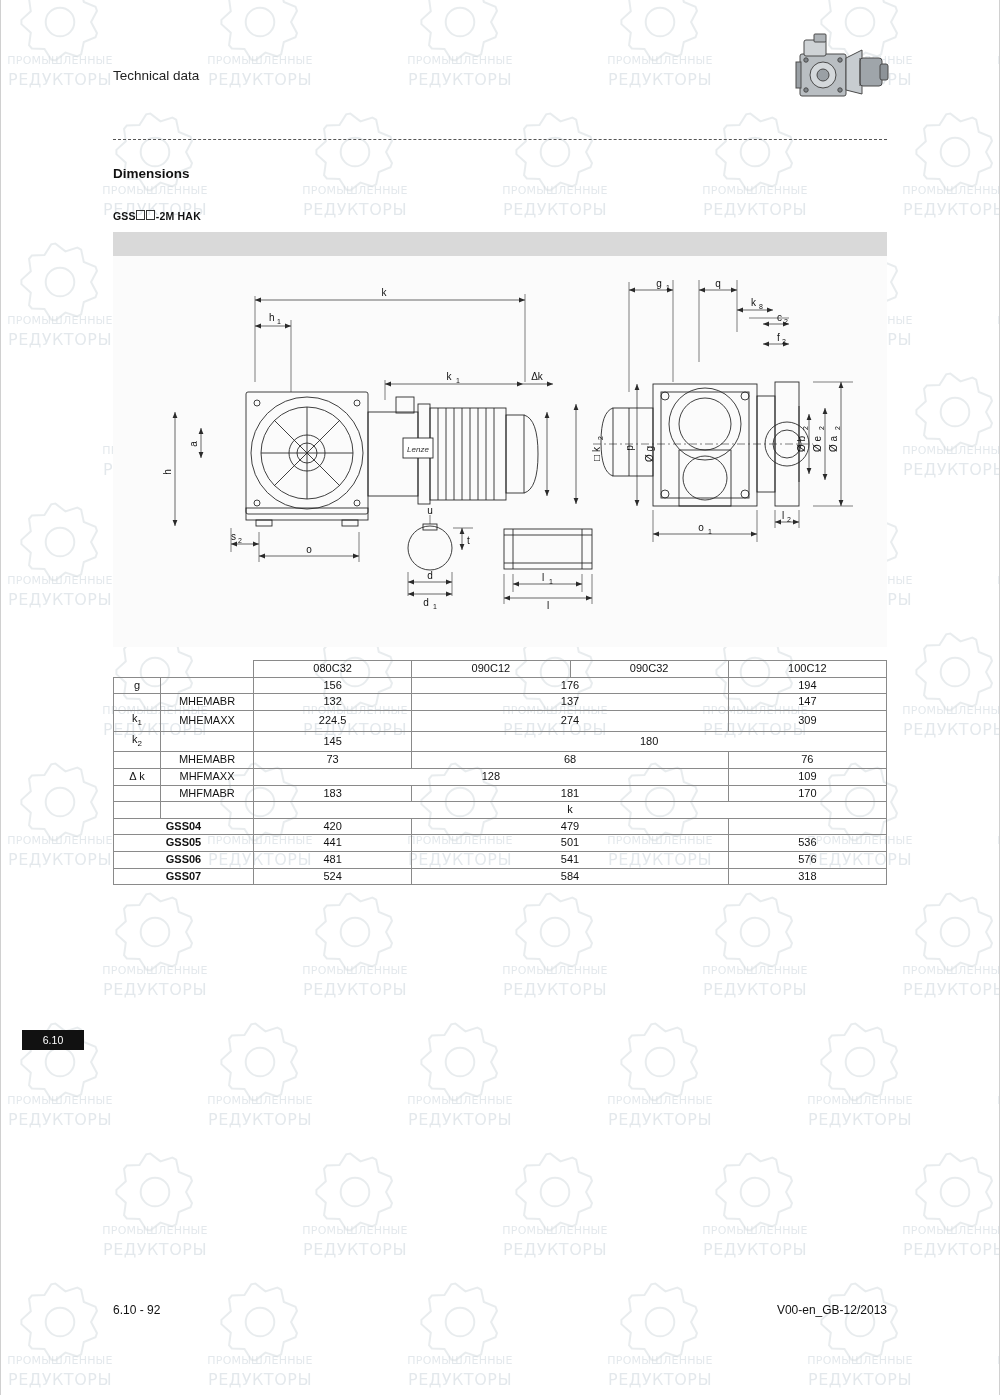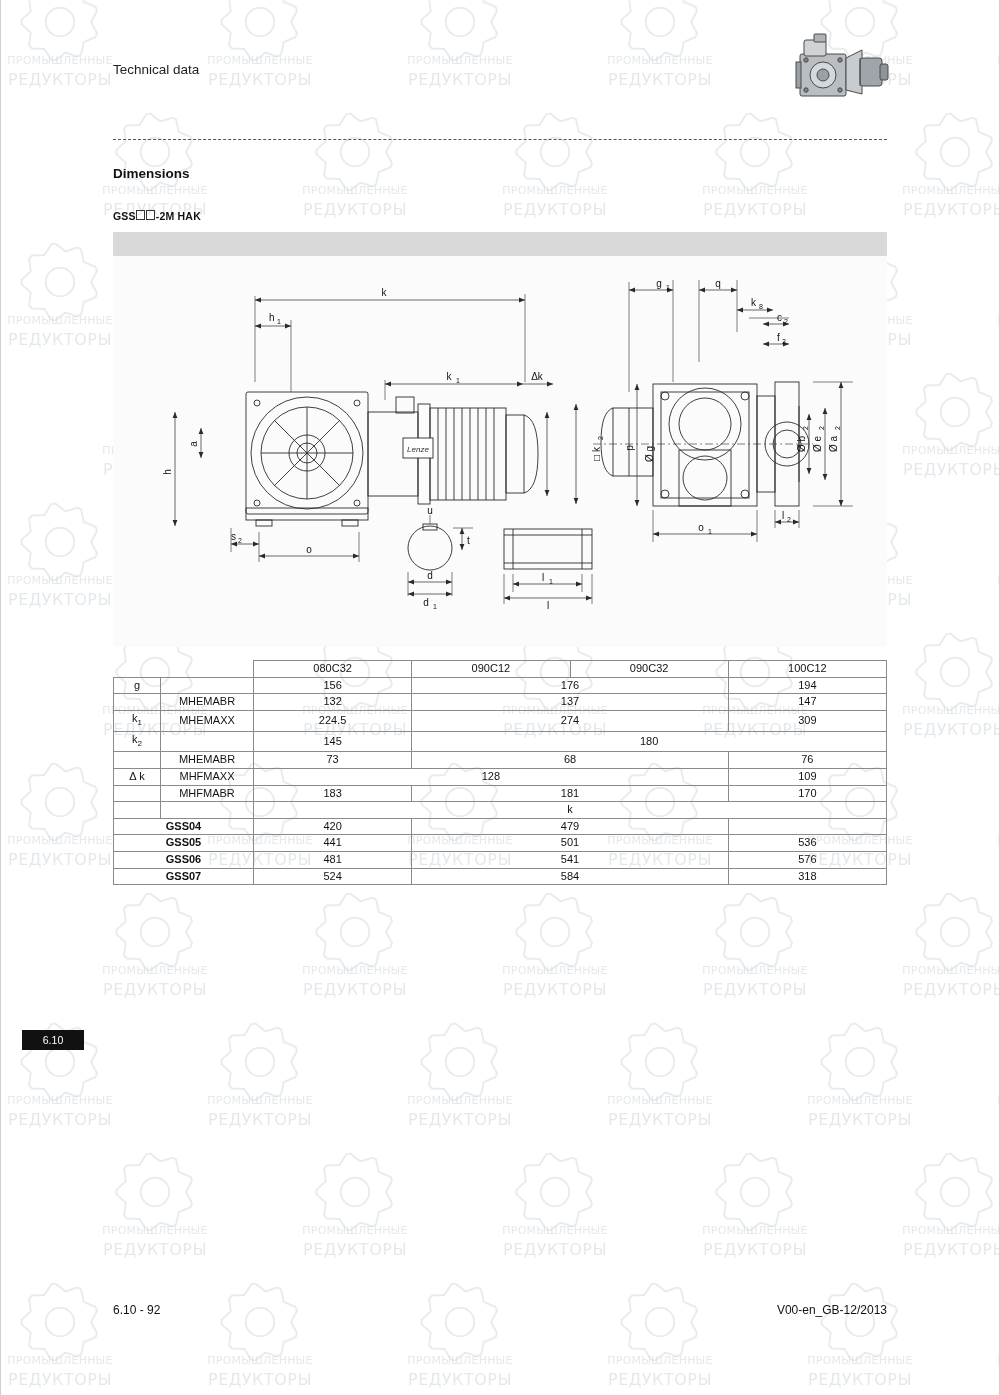--- a/index.html
+++ b/index.html
@@ -57,21 +57,21 @@
   }
   .title {
     font-size: 23px;
     font-weight: 400;
     color: #111;
     letter-spacing: .1px;
   }
   .subtitle {
     font-size: 13.5px;
     color: #222;
-    margin-top: 14px;
+    margin-top: 20px;
   }
   .rule {
     position: absolute;
     left: 113px;
     top: 139px;
     width: 774px;
     border-top: 1px dashed #555;
     z-index: 3;
   }
   .section-title {

